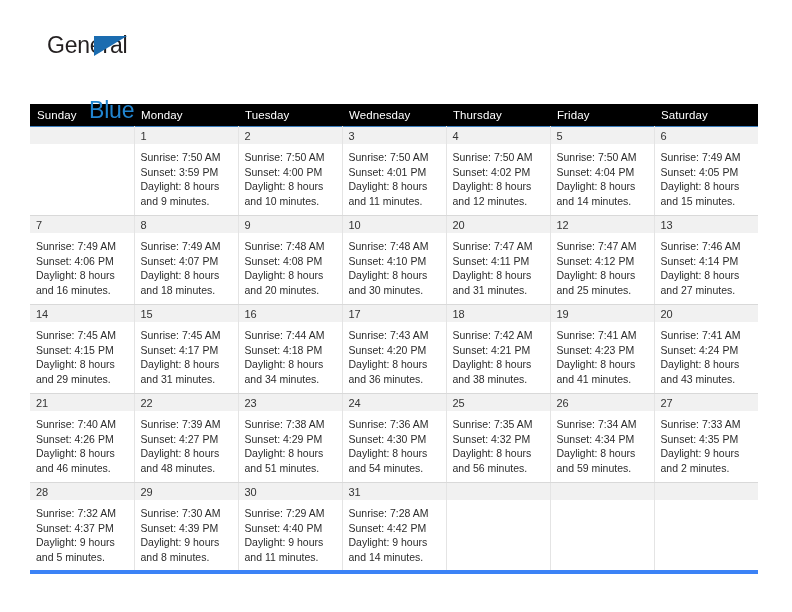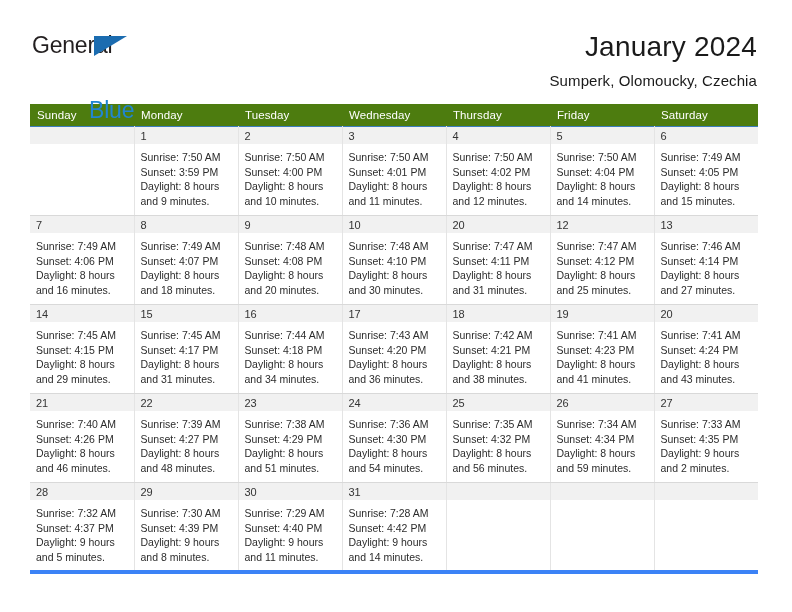--- a/index.html
+++ b/index.html
@@ -27,21 +27,21 @@
     height: 104px;
   }
   .logo {
     position: relative;
     width: 112px;
     height: 46px;
     flex: 0 0 auto;
   }
   .logo-general {
     position: absolute;
-    left: 1px;
+    left: 16px;
     top: 2px;
     font-size: 23px;
     letter-spacing: -0.2px;
     color: #231f20;
     font-family: "Liberation Sans", sans-serif;
   }
   .logo-triangle {
     position: absolute;
     left: 63px;
     top: 6px;
@@ -80,21 +80,21 @@
   }
 
   
   .calendar {
     margin: 0 34px 0 30px;
     width: 728px;
     border-collapse: collapse;
     table-layout: fixed;
   }
   .calendar th {
-    background: #4d7c0f;
+    background: #000000;
     color: #ffffff;
     font-size: 11.5px;
     font-weight: normal;
     text-align: left;
     padding: 5px 0 5px 7px;
     height: 21px;
     letter-spacing: 0.1px;
   }
   .calendar td {
     vertical-align: top;
@@ -133,24 +133,20 @@
 </head>
 <body>
 
 <div class="page">
 
   <div class="header">
     <div class="logo">
       <span class="logo-general">General</span>
       <span class="logo-triangle"></span>
       <span class="logo-blue">Blue</span>
-    </div>
-    <div class="title-block">
-      <div class="cal-title">January 2024</div>
-      <div class="cal-subtitle">Sumperk, Olomoucky, Czechia</div>
     </div>
   </div>
 
   <table class="calendar">
     <thead>
       <tr id="weekday-row">
           <th>Sunday</th>
           <th>Monday</th>
           <th>Tuesday</th>
           <th>Wednesday</th>

